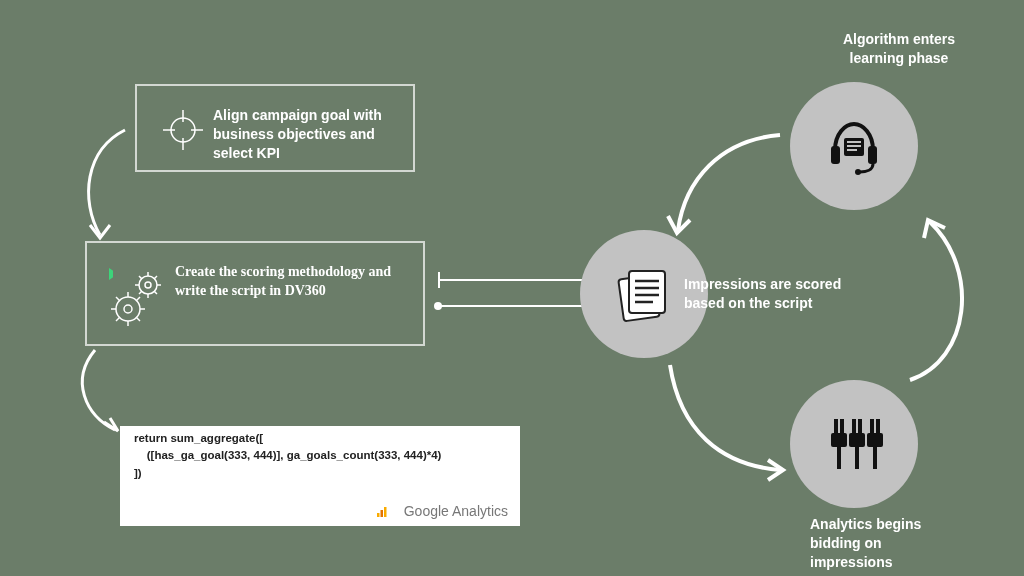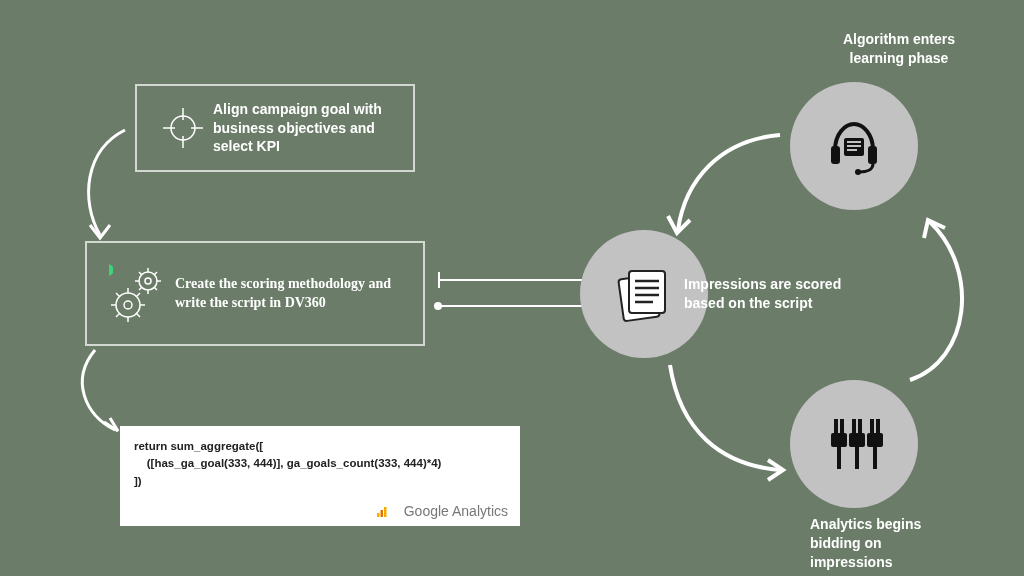--- a/index.html
+++ b/index.html
@@ -8,22 +8,22 @@
     height: 576px;
     background: #6b7d69;
     font-family: Arial, Helvetica, sans-serif;
     position: relative;
     overflow: hidden;
   }
   .box {
     position: absolute;
     border: 2px solid rgba(255,255,255,0.7);
     display: flex;
-    align-items: center;
-    padding: 12px 16px;
+    align-items: flex-start;
+    padding: 20px 16px;
   }
   .box-text {
     color: #fff;
     font-size: 14px;
     font-weight: bold;
     line-height: 1.35;
   }
   .box1 {
     left: 135px;
     top: 84px;
@@ -44,21 +44,21 @@
     align-items: center;
     justify-content: center;
   }
   .code-box {
     position: absolute;
     left: 120px;
     top: 426px;
     width: 400px;
     height: 100px;
     background: #fff;
-    padding: 12px 14px 6px 14px;
+    padding: 4px 14px 6px 14px;
     color: #222;
     font-size: 11.5px;
     font-weight: bold;
     line-height: 1.5;
   }
   .code-box .ga-badge {
     position: absolute;
     right: 12px;
     bottom: 4px;
     font-size: 14px;

